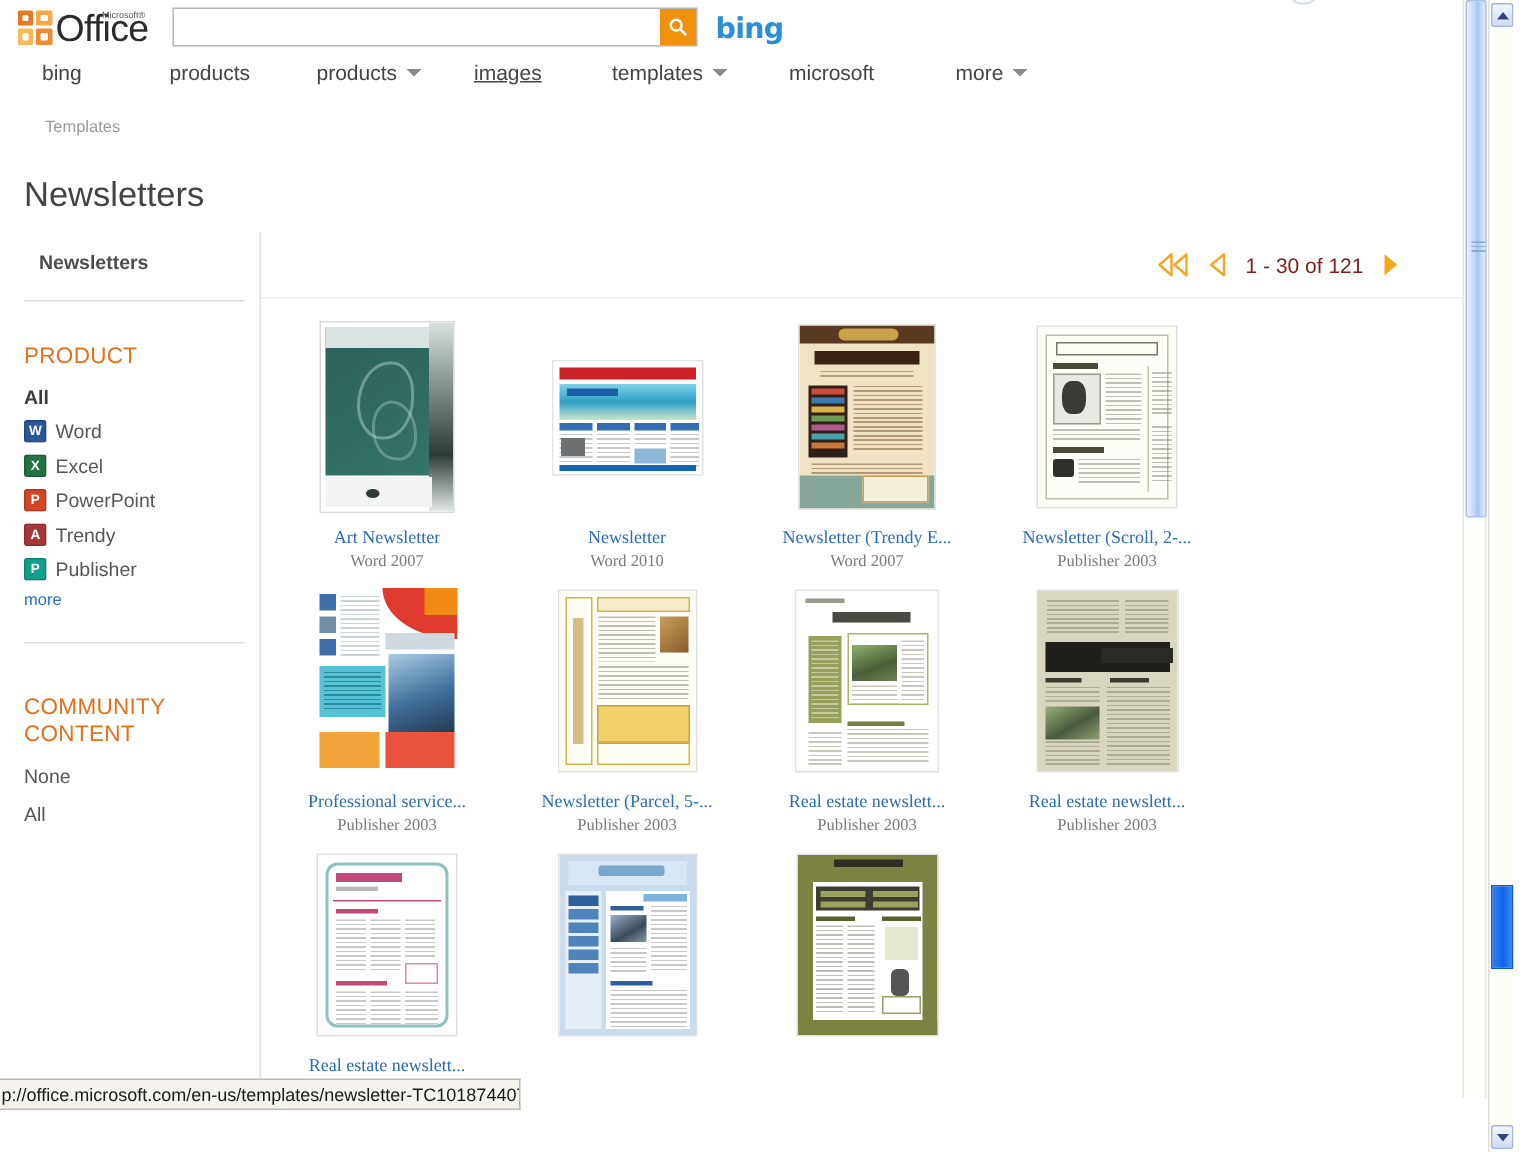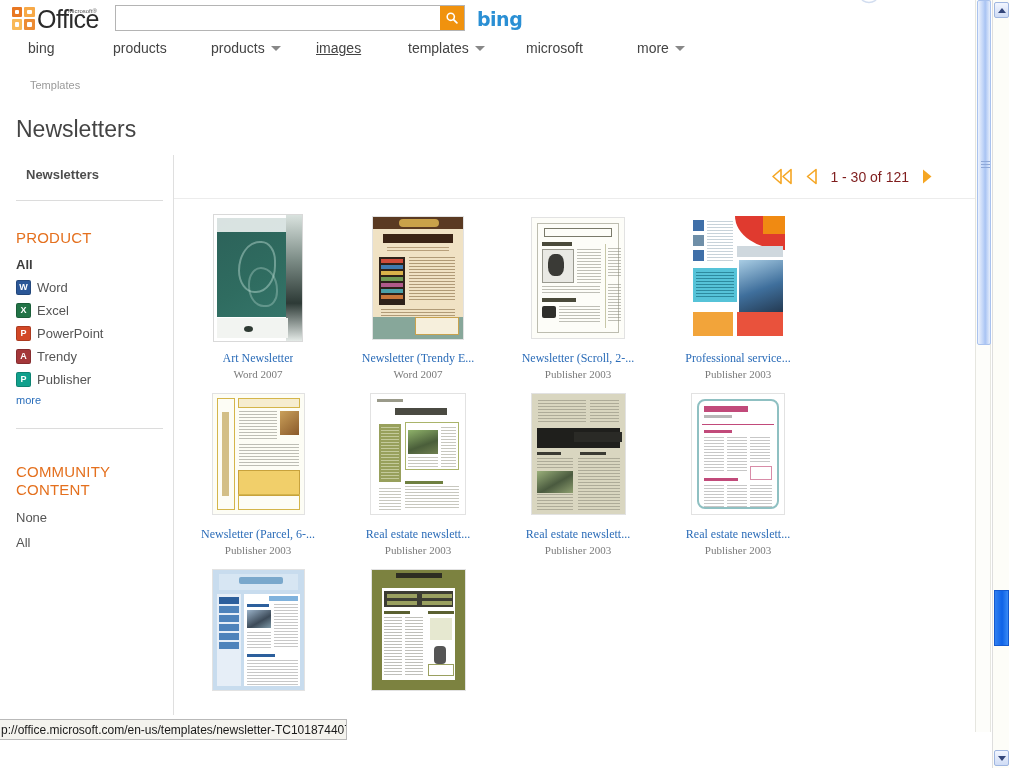--- a/index.html
+++ b/index.html
@@ -441,20 +441,44 @@
                   <b style="left:34px;top:52px;width:30px;height:40px;border:2px solid rgba(190,222,212,.35);border-radius:45% 60% 40% 55%;"></b>
                   <b style="left:3px;bottom:3px;right:14px;height:20px;background:#f2f4f1;"></b>
                   <b style="left:30px;bottom:9px;width:9px;height:6px;background:#2e3a33;border-radius:50%;"></b>
                 </div>
               </div>
             </div>
             <div class="card-title">Art Newsletter</div>
             <div class="card-sub">Word 2007</div>
           </div>
 
+          <div class="card">
+            <div class="thumb-box">
+              <div class="thumb" style="width:101px;height:77px;">
+                <div class="tn" style="background:#fff;padding:3px;">
+                  <b style="left:4px;top:4px;right:4px;height:8px;background:#cc2127;"></b>
+                  <b style="left:4px;top:15px;right:4px;height:24px;background:linear-gradient(180deg,#7fd3e8,#2e9fc6 50%,#c9e6c8);"></b>
+                  <b style="left:9px;top:18px;width:34px;height:5px;background:#1c5fa8;"></b>
+                  <b style="left:4px;top:41px;width:22px;height:5px;background:#2f6db5;"></b>
+                  <b style="left:29px;top:41px;width:22px;height:5px;background:#2f6db5;"></b>
+                  <b style="left:54px;top:41px;width:21px;height:5px;background:#2f6db5;"></b>
+                  <b style="left:78px;top:41px;width:19px;height:5px;background:#2f6db5;"></b>
+                  <span class="lines" style="left:4px;top:48px;width:22px;height:20px;color:#9a9a9a;"></span>
+                  <b style="left:5px;top:51px;width:16px;height:12px;background:#6d6f70;"></b>
+                  <span class="lines" style="left:29px;top:48px;width:22px;height:22px;color:#9a9a9a;"></span>
+                  <span class="lines" style="left:54px;top:48px;width:21px;height:8px;color:#9a9a9a;"></span>
+                  <b style="left:54px;top:58px;width:21px;height:10px;background:#8fb7d6;"></b>
+                  <span class="lines" style="left:78px;top:48px;width:19px;height:22px;color:#9a9a9a;"></span>
+                  <b style="left:4px;bottom:2px;right:4px;height:4px;background:#1464b4;"></b>
+                </div>
+              </div>
+            </div>
+            <div class="card-title">Newsletter</div>
+            <div class="card-sub">Word 2010</div>
+          </div>
 
           <div class="card">
             <div class="thumb-box">
               <div class="thumb" style="width:92px;height:124px;">
                 <div class="tn" style="background:#f0e2c4;">
                   <b style="left:0;top:0;right:0;height:12px;background:#5a3a22;"></b>
                   <b style="left:26px;top:2px;width:40px;height:8px;background:#c9a24a;border-radius:4px;"></b>
                   <b style="left:10px;top:17px;right:10px;height:9px;background:#3b2415;"></b>
                   <span class="lines" style="left:14px;top:30px;right:14px;height:6px;color:#8a6a40;"></span>
                   <b style="left:6px;top:40px;width:26px;height:48px;background:#2e2119;"></b>
@@ -531,21 +555,21 @@
                   <b style="left:25px;top:4px;right:4px;height:10px;background:#f6edcf;border:1px solid #d4b54a;"></b>
                   <span class="lines" style="left:26px;top:17px;width:38px;height:30px;color:#8a8a80;"></span>
                   <b style="left:67px;top:17px;right:5px;height:24px;background:linear-gradient(140deg,#caa05a,#8a5a2a);"></b>
                   <span class="lines" style="left:26px;top:50px;right:5px;height:22px;color:#8a8a80;"></span>
                   <b style="left:25px;top:76px;right:4px;height:26px;background:#f1cf6a;border:1px solid #c8a23c;"></b>
                   <b style="left:25px;bottom:4px;right:4px;height:16px;border:1px solid #d4b54a;"></b>
                   <b style="left:9px;top:18px;width:7px;bottom:18px;background:#b08c2a;opacity:.55;"></b>
                 </div>
               </div>
             </div>
-            <div class="card-title">Newsletter (Parcel, 6-...</div>
+            <div class="card-title">Newsletter (Parcel, 5-...</div>
             <div class="card-sub">Publisher 2003</div>
           </div>
 
           <div class="card">
             <div class="thumb-box">
               <div class="thumb" style="width:96px;height:122px;">
                 <div class="tn" style="background:#fff;">
                   <b style="left:6px;top:5px;width:26px;height:3px;background:#9a9a8a;"></b>
                   <b style="left:24px;top:14px;width:52px;height:7px;background:#4a4a42;"></b>
                   <b style="left:8px;top:30px;width:22px;height:58px;background:#98a05c;"></b>

